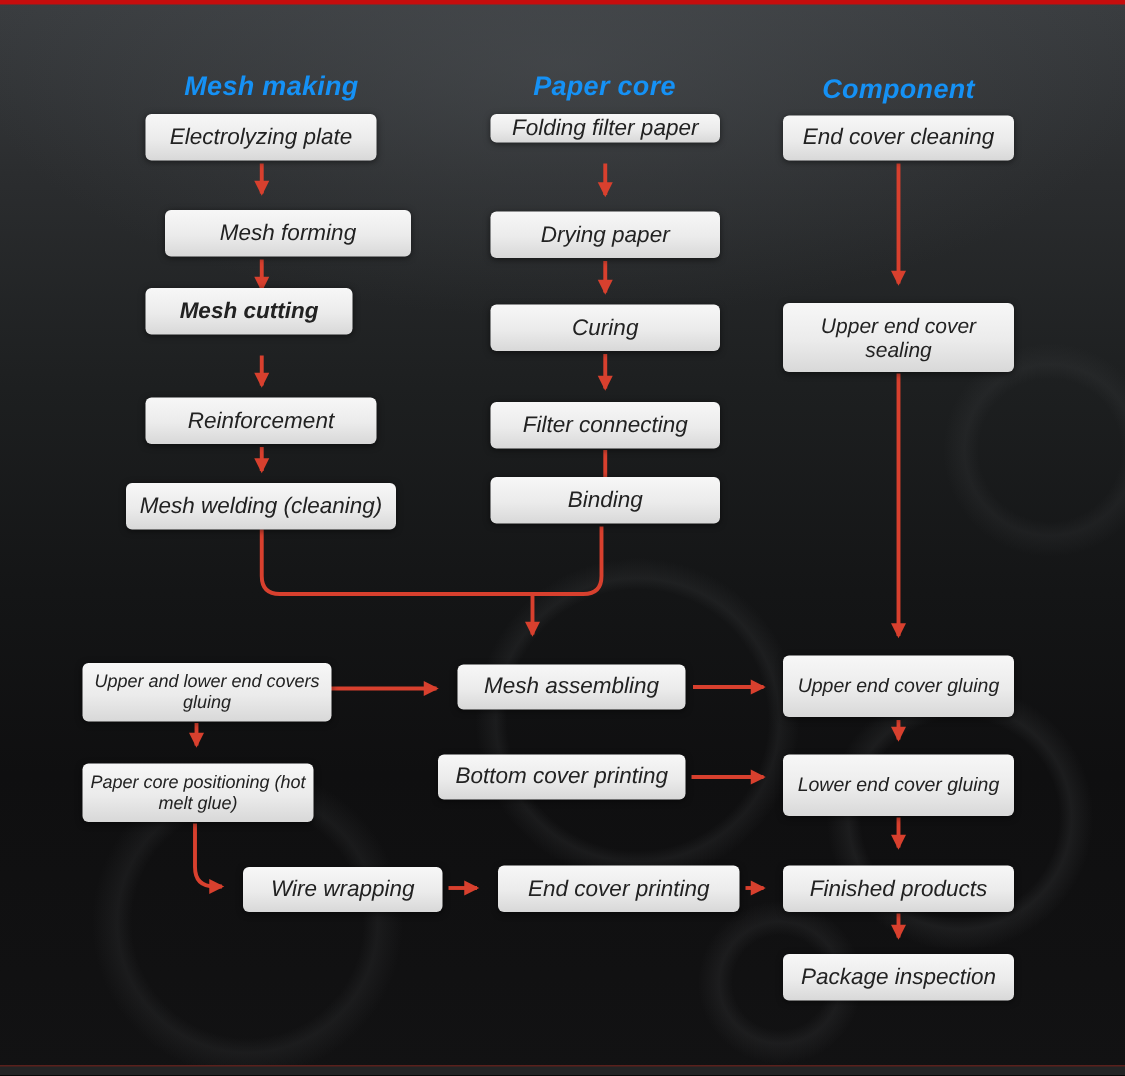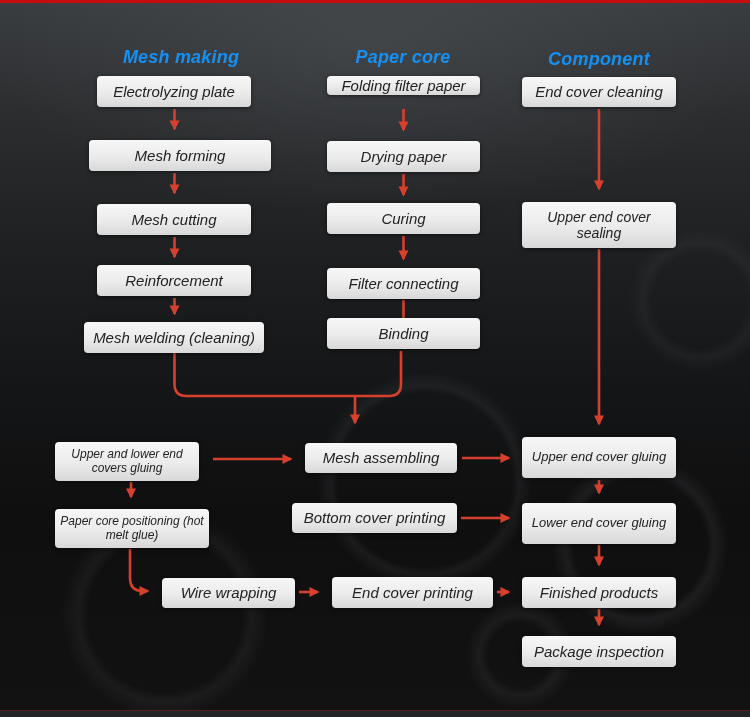--- a/index.html
+++ b/index.html
@@ -74,35 +74,35 @@
       <path d="M599 545 V565" marker-end="url(#ah)"></path>
       <path d="M599 609 V625" marker-end="url(#ah)"></path>
     </g>
   </svg>
 
   <div class="col-header" style="left:91px;top:47px;width:180px;color:#1591f5;">Mesh making</div>
   <div class="col-header" style="left:313px;top:47px;width:180px;color:#1591f5;">Paper core</div>
   <div class="col-header" style="left:509px;top:49px;width:180px;color:#1591f5;">Component</div>
 
   <div class="node fs15" style="left:97px;top:76px;width:154px;height:31px;">Electrolyzing plate</div>
-  <div class="node fs15" style="left:89px;top:140px;width:182px;height:31px;">Mesh forming</div>
-  <div class="node fs15" style="left:97px;top:204px;width:154px;height:31px;">Mesh cutting</div>
+  <div class="node fs15" style="left:110px;top:140px;width:164px;height:31px;">Mesh forming</div>
+  <div class="node fs15" style="left:97px;top:192px;width:138px;height:31px;font-weight:bold;">Mesh cutting</div>
   <div class="node fs15" style="left:97px;top:265px;width:154px;height:31px;">Reinforcement</div>
   <div class="node fs15" style="left:84px;top:322px;width:180px;height:31px;">Mesh welding (cleaning)</div>
 
   <div class="node fs15" style="left:327px;top:76px;width:153px;height:19px;">Folding filter paper</div>
   <div class="node fs15" style="left:327px;top:141px;width:153px;height:31px;">Drying paper</div>
   <div class="node fs15" style="left:327px;top:203px;width:153px;height:31px;">Curing</div>
   <div class="node fs15" style="left:327px;top:268px;width:153px;height:31px;">Filter connecting</div>
   <div class="node fs15" style="left:327px;top:318px;width:153px;height:31px;">Binding</div>
 
   <div class="node fs15" style="left:522px;top:77px;width:154px;height:30px;">End cover cleaning</div>
   <div class="node fs14" style="left:522px;top:202px;width:154px;height:46px;">Upper end cover sealing</div>
 
-  <div class="node fs12" style="left:55px;top:442px;width:144px;height:39px;">Upper and lower end covers gluing</div>
+  <div class="node fs12" style="left:55px;top:442px;width:166px;height:39px;">Upper and lower end covers gluing</div>
   <div class="node fs15" style="left:305px;top:443px;width:152px;height:30px;">Mesh assembling</div>
   <div class="node fs13" style="left:522px;top:437px;width:154px;height:41px;">Upper end cover gluing</div>
   <div class="node fs12" style="left:55px;top:509px;width:154px;height:39px;">Paper core positioning (hot melt glue)</div>
   <div class="node fs15" style="left:292px;top:503px;width:165px;height:30px;">Bottom cover printing</div>
   <div class="node fs13" style="left:522px;top:503px;width:154px;height:41px;">Lower end cover gluing</div>
   <div class="node fs15" style="left:162px;top:578px;width:133px;height:30px;">Wire wrapping</div>
   <div class="node fs15" style="left:332px;top:577px;width:161px;height:31px;">End cover printing</div>
   <div class="node fs15" style="left:522px;top:577px;width:154px;height:31px;">Finished products</div>
   <div class="node fs15" style="left:522px;top:636px;width:154px;height:31px;">Package inspection</div>
 

